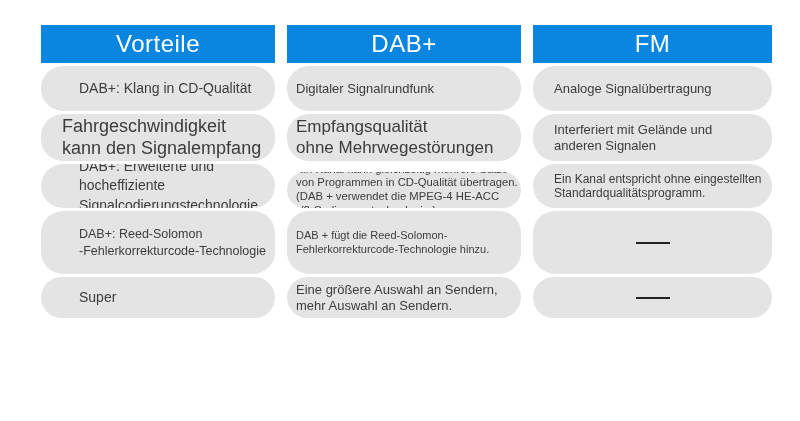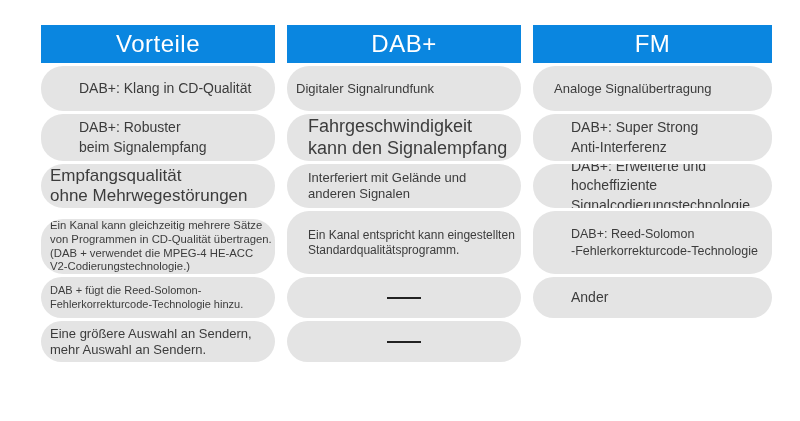--- a/index.html
+++ b/index.html
@@ -70,51 +70,47 @@
   <div class="table">
 
     <div class="th">Vorteile</div>
     <div class="th">DAB+</div>
     <div class="th">FM</div>
 
     <div class="td c1">DAB+: Klang in CD-Qualität</div>
     <div class="td c2">Digitaler Signalrundfunk</div>
     <div class="td c3">Analoge Signalübertragung</div>
 
-    <div class="td c1">DAB+: Robuster
-beim Signalempfang</div>
     <div class="td c3 s118">Eine Erhöhung der Fahrgeschwindigkeit
 kann den Signalempfang beeinträchtigen.</div>
 
-    <div class="td c1">DAB+: Super Strong
-Anti-Interferenz</div>
     <div class="td c2 s110">Stellen Sie eine konstante Empfangsqualität
 ohne Mehrwegestörungen sicher</div>
     <div class="td c3">Interferiert mit Gelände und
 anderen Signalen</div>
 
     <div class="td c1">DAB+: Erweiterte und
 hocheffiziente
 Signalcodierungstechnologie</div>
     <div class="td c2 s113">Ein Kanal kann gleichzeitig mehrere Sätze
 von Programmen in CD-Qualität übertragen.
 (DAB + verwendet die MPEG-4 HE-ACC
 V2-Codierungstechnologie.)</div>
-    <div class="td c3 s120">Ein Kanal entspricht kann eingestellten
+    <div class="td c3 s120">Ein Kanal entspricht ohne eingestellten
 Standardqualitätsprogramm.</div>
 
     <div class="td c1 s125">DAB+: Reed-Solomon
 -Fehlerkorrekturcode-Technologie</div>
     <div class="td c2 s123">DAB + fügt die Reed-Solomon-
 Fehlerkorrekturcode-Technologie hinzu.</div>
     <div class="td c3 dash-cell">
       <span class="dash"></span>
     </div>
 
-    <div class="td c1">Ander</div>
+    <div class="td c1">Super</div>
     <div class="td c2">Eine größere Auswahl an Sendern,
 mehr Auswahl an Sendern.</div>
     <div class="td c3 dash-cell">
       <span class="dash"></span>
     </div>
 
   </div>
 </div>
 
 </body></html>

